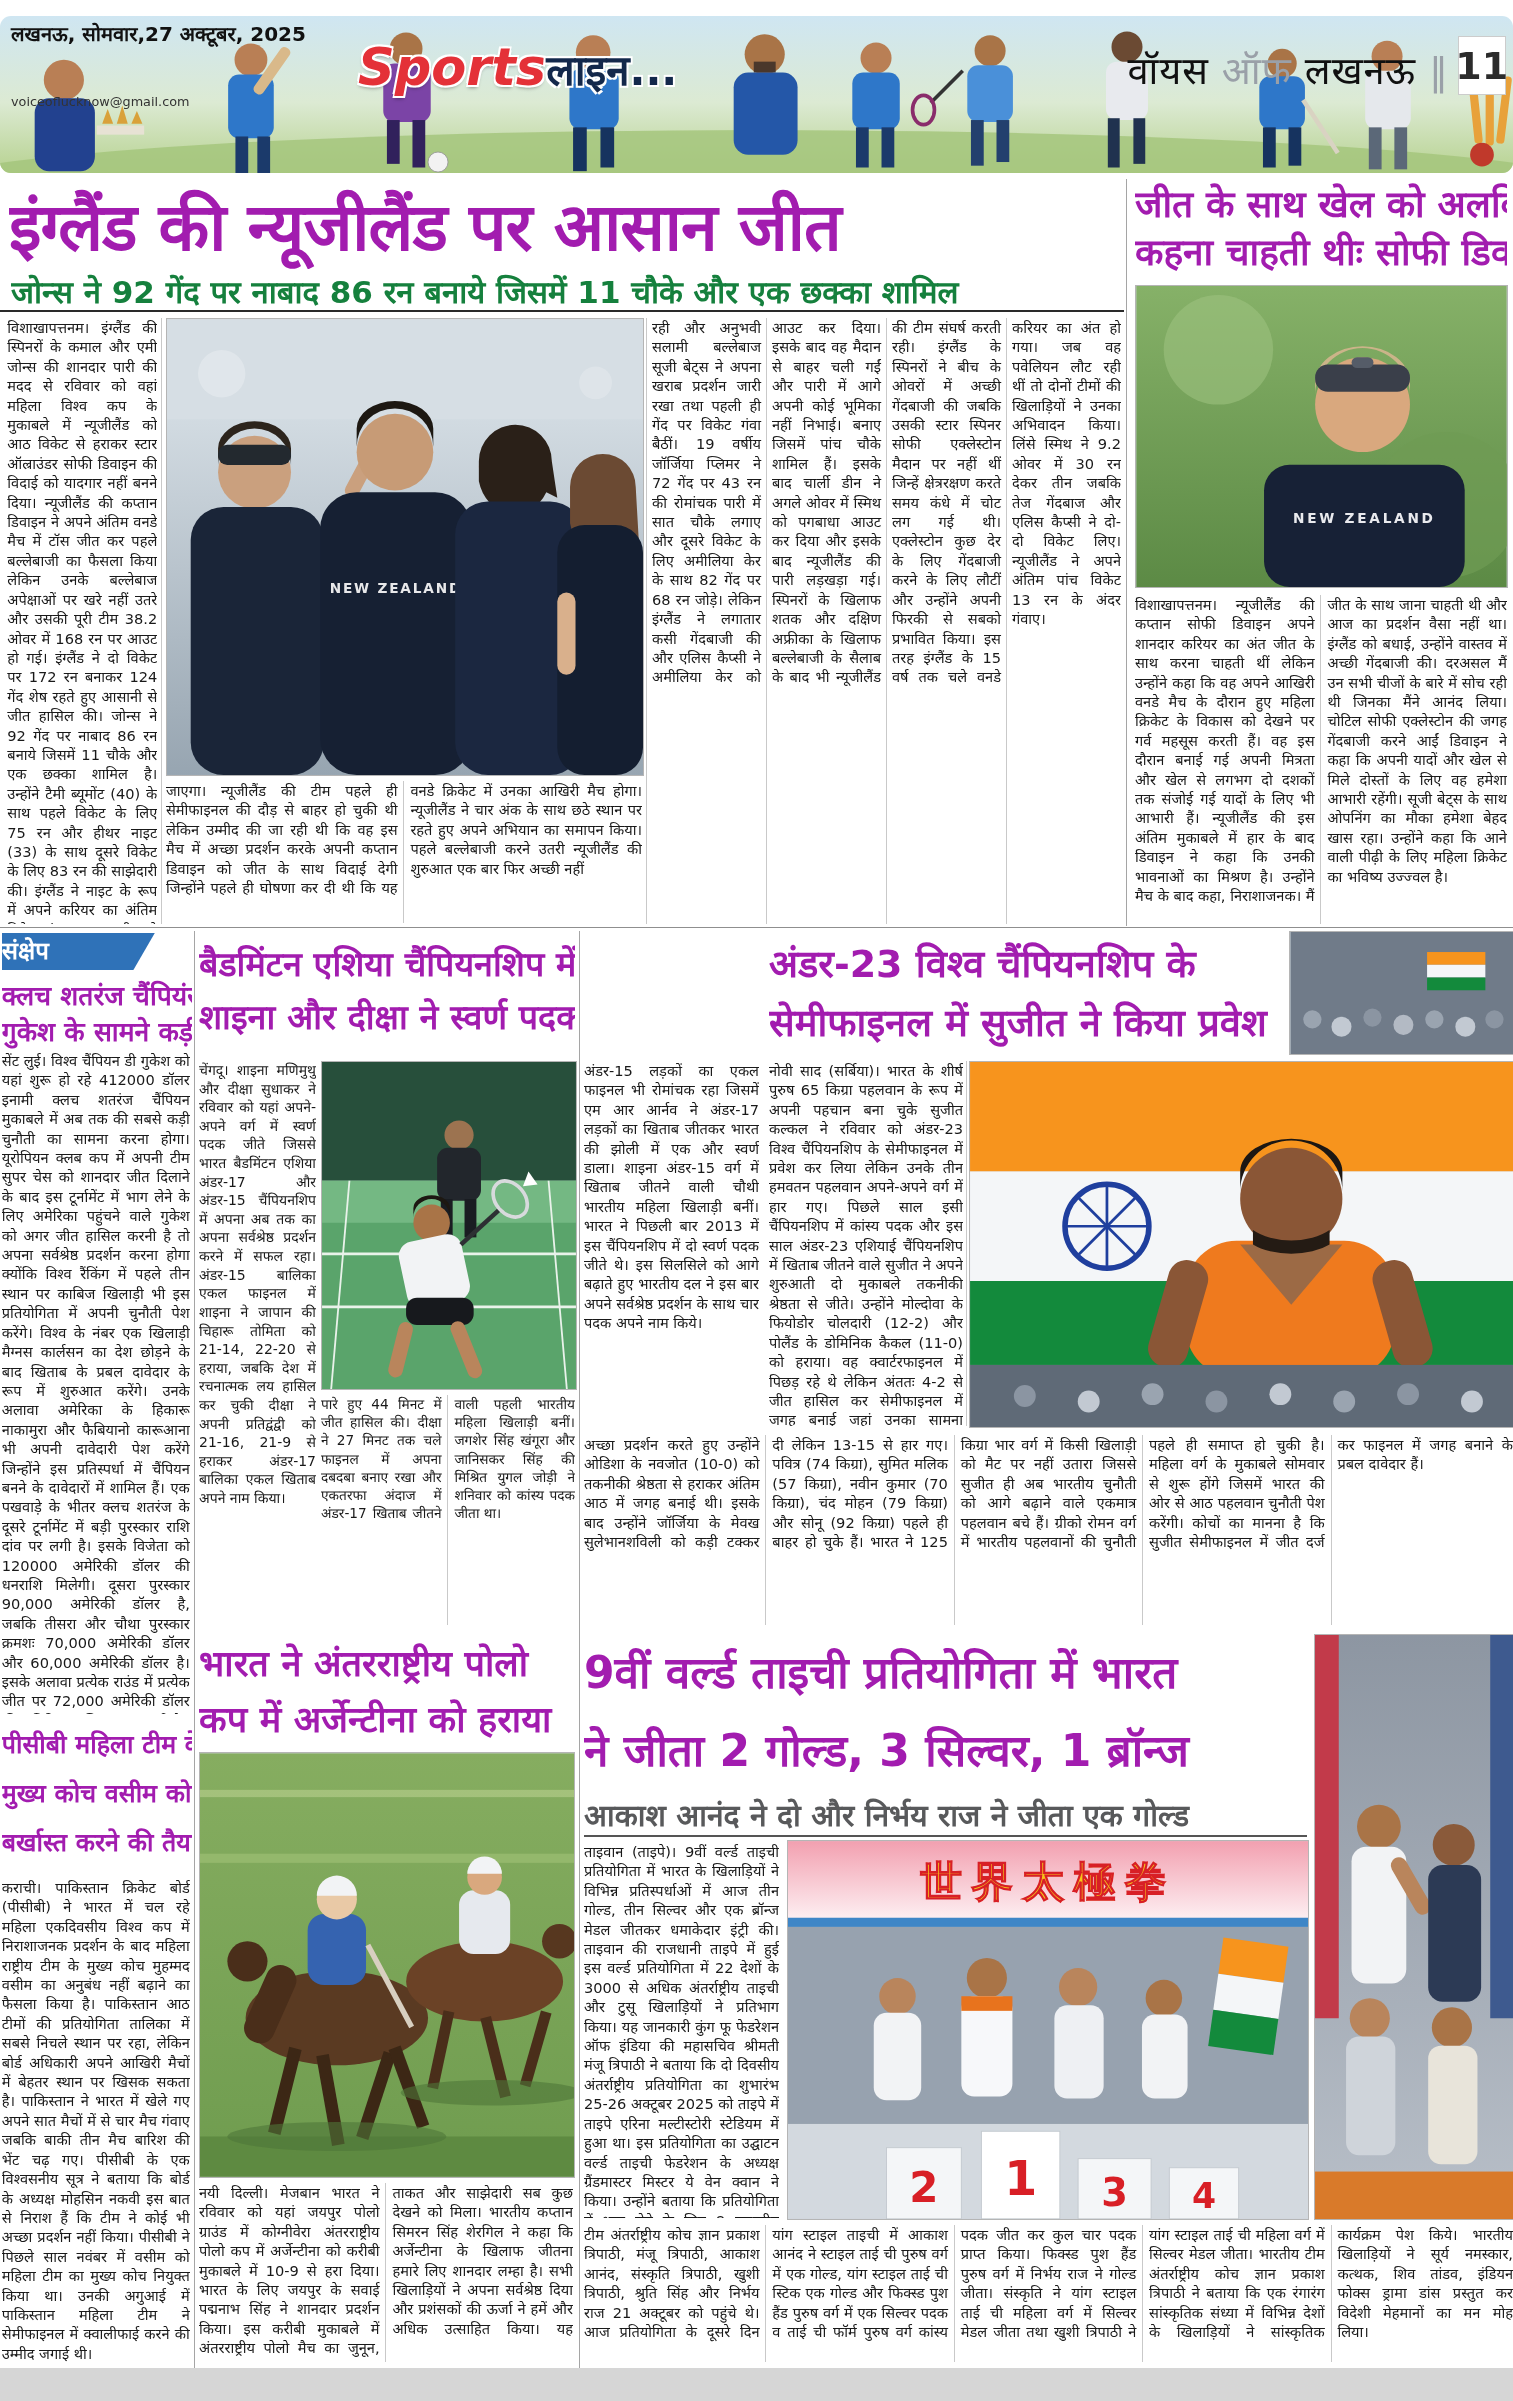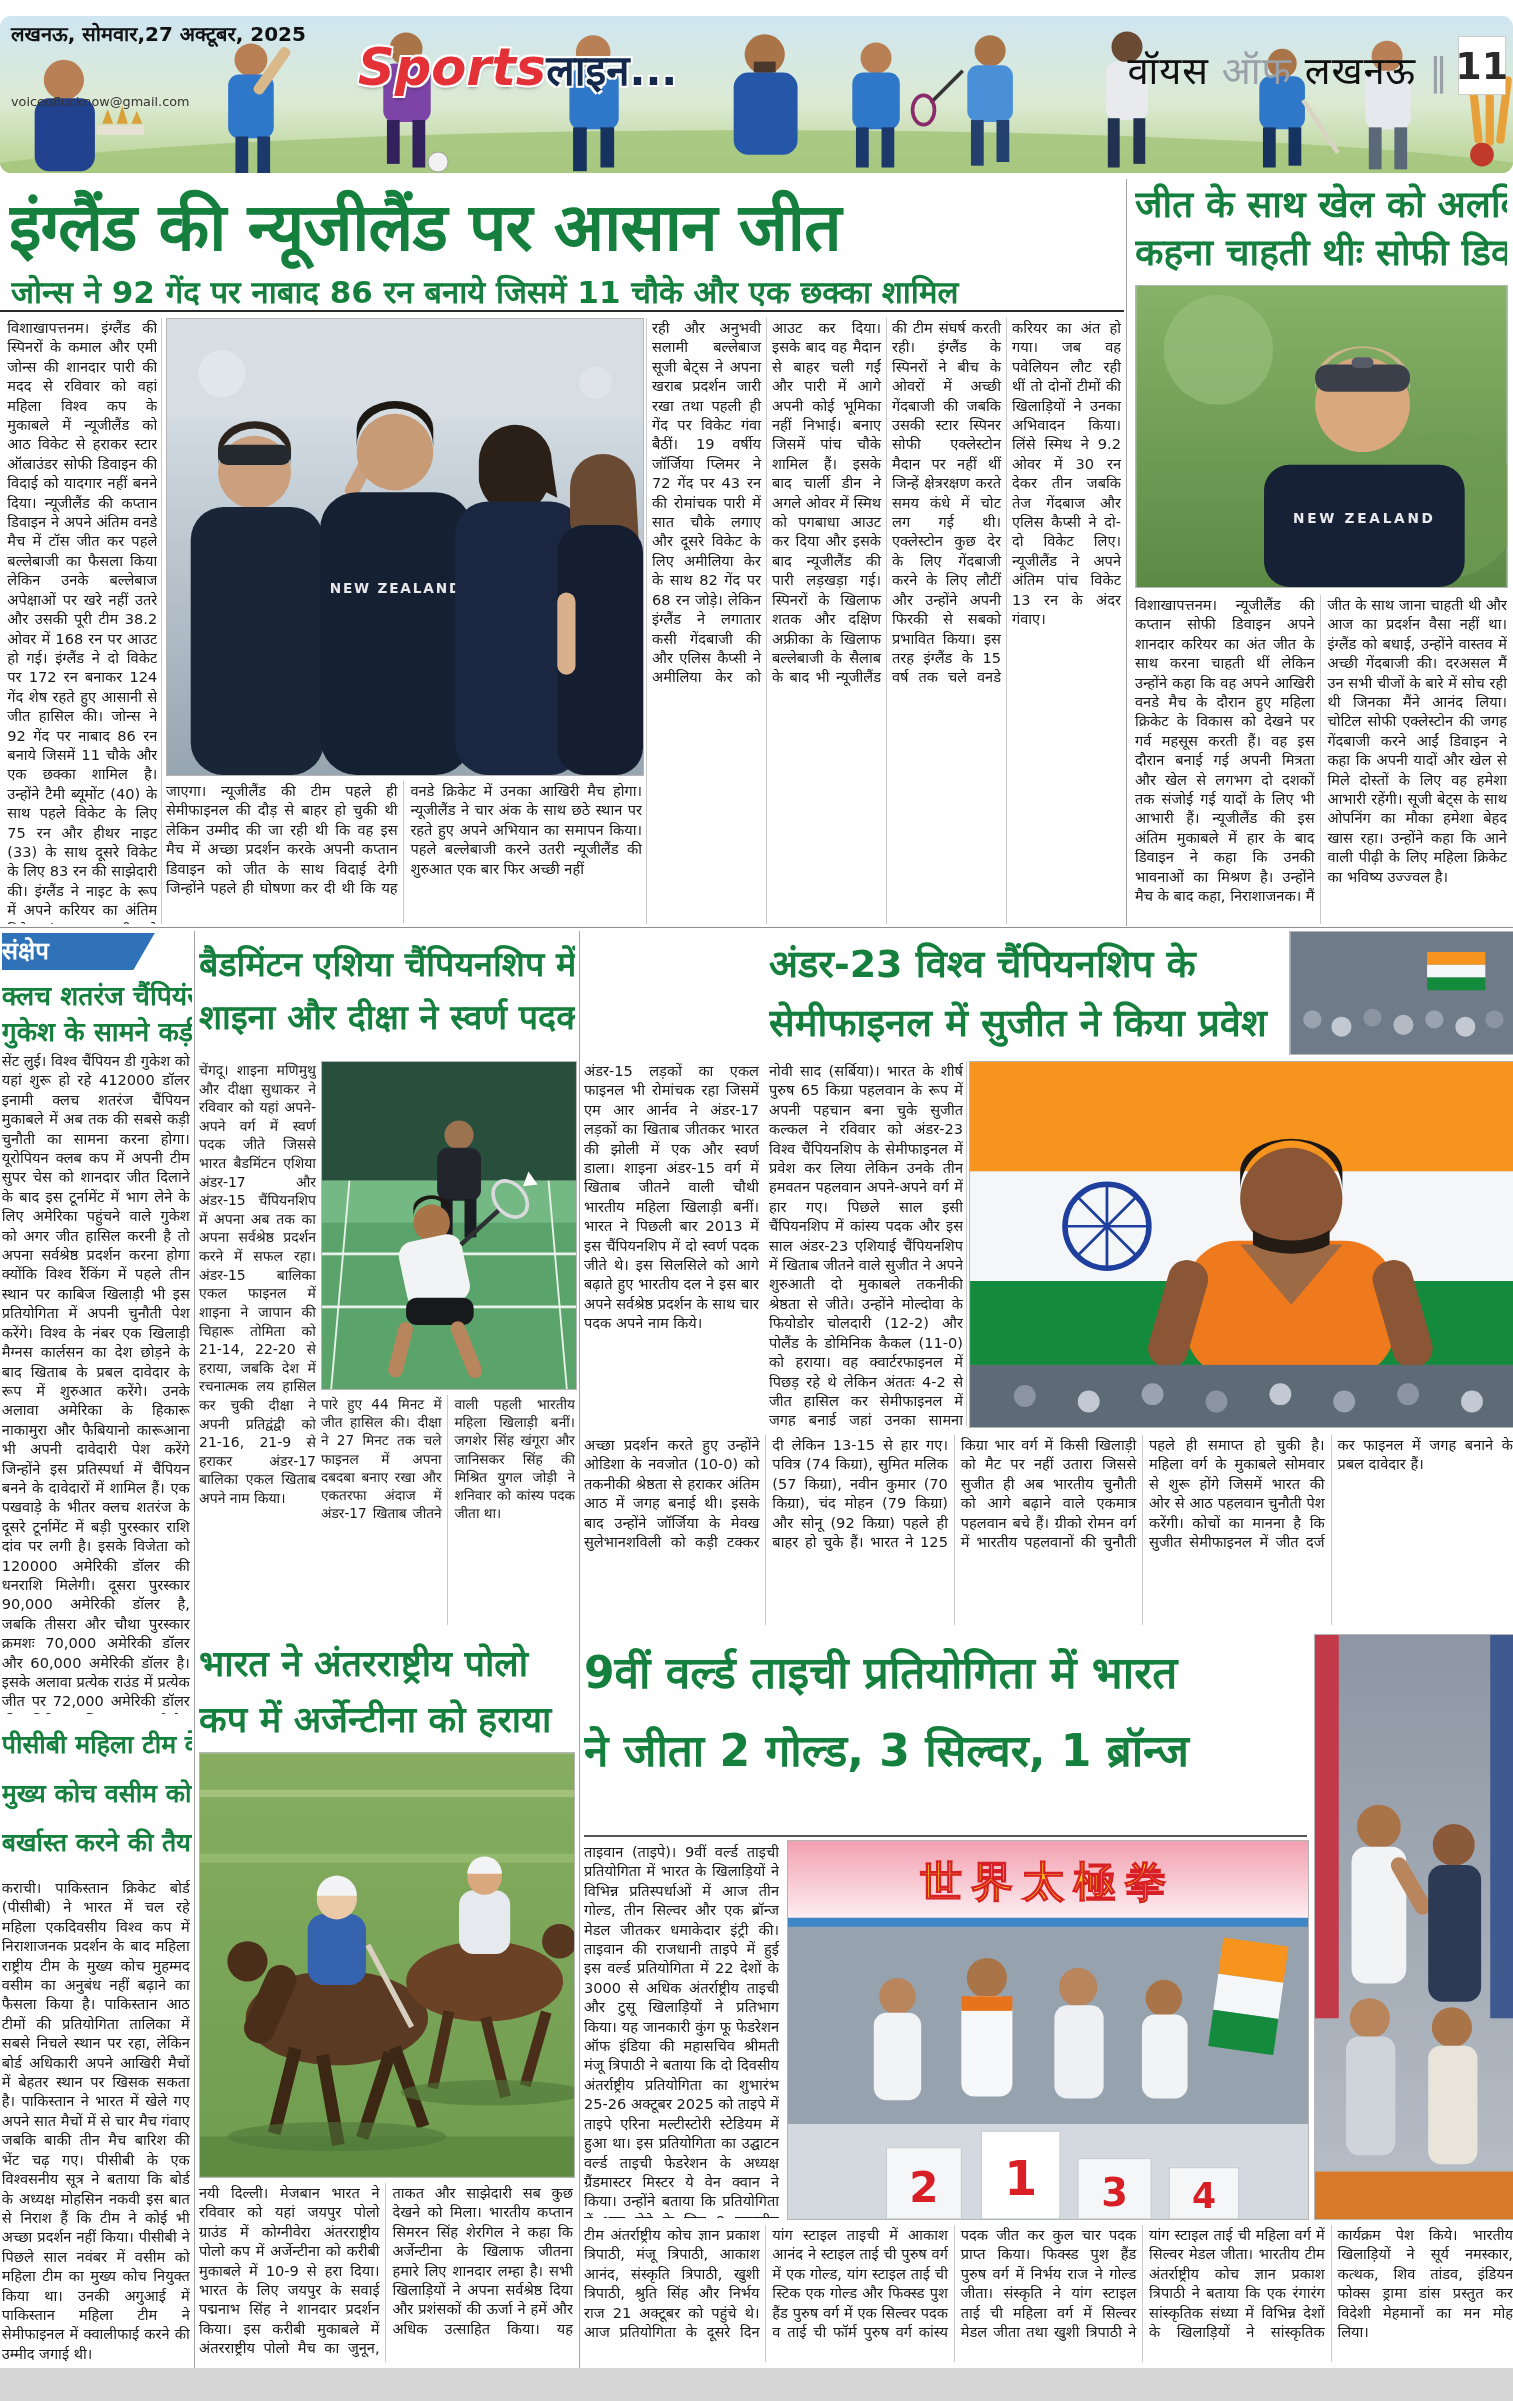--- a/index.html
+++ b/index.html
@@ -3,21 +3,21 @@
 <meta charset="utf-8">
 <style>
   html,body{margin:0;padding:0;background:#e9e9e9;}
   .page{position:relative;width:1513px;height:2401px;background:#ffffff;overflow:hidden;
         font-family:"DejaVu Sans","Liberation Sans",sans-serif;color:#1a1a1a;}
   .abs{position:absolute;}
   .body-txt{font-size:14.6px;line-height:1.33;text-align:justify;color:#191919;overflow:hidden;}
   .cols2{column-count:2;column-gap:12.8px;column-rule:0.9px solid #c9c9c9;}
   .cols4{column-count:4;column-gap:11px;column-rule:0.9px solid #c9c9c9;}
   .cols5{column-count:5;column-gap:12.8px;column-rule:0.9px solid #c9c9c9;}
-  .hl{font-weight:700;color:#15803d;}
+  .hl{font-weight:700;color:#a21caf;}
   .hl-line{white-space:nowrap;overflow:hidden;}
   .photo{position:absolute;overflow:hidden;border:0.9px solid #b5b5b5;background:#cfd6dc;}
   .vrule{position:absolute;width:0.9px;background:#a5a5a5;}
   .hrule{position:absolute;height:0.9px;background:#8f8f8f;}
   .banner{position:absolute;left:0;top:16.4px;width:1513px;height:157px;overflow:hidden;
           background:linear-gradient(180deg,#cfe6f2 0%,#dcead3 55%,#b7d290 100%);border-radius:11px;}
   .dateline{font-size:20px;font-weight:700;color:#111;}
   .email{font-size:12.8px;color:#333;margin-top:43px;}
   .masthead{font-size:38px;font-weight:400;color:#101010;letter-spacing:0.9px;}
   .masthead .silver{color:#9aa0a8;}
@@ -371,20 +371,21 @@
       <ellipse cx="150" cy="420" rx="120" ry="16" fill="#4f7639" opacity="0.6"></ellipse>
       <ellipse cx="320" cy="372" rx="100" ry="14" fill="#4f7639" opacity="0.6"></ellipse>
     </svg>
   </div>
   <div class="abs body-txt cols2" style="left:199px;top:2183px;width:374px;height:179px;">नयी दिल्ली। मेजबान भारत ने रविवार को यहां जयपुर पोलो ग्राउंड में कोग्नीवेरा अंतरराष्ट्रीय पोलो कप में अर्जेन्टीना को करीबी मुकाबले में 10-9 से हरा दिया। भारत के लिए जयपुर के सवाई पद्मनाभ सिंह ने शानदार प्रदर्शन किया। इस करीबी मुकाबले में अंतरराष्ट्रीय पोलो मैच का जुनून, ताकत और साझेदारी सब कुछ देखने को मिला। भारतीय कप्तान सिमरन सिंह शेरगिल ने कहा कि अर्जेन्टीना के खिलाफ जीतना हमारे लिए शानदार लम्हा है। सभी खिलाड़ियों ने अपना सर्वश्रेष्ठ दिया और प्रशंसकों की ऊर्जा ने हमें और अधिक उत्साहित किया। यह भारतीय पोलो के लिए गौरव का दिन है।</div>
 
   <div class="abs hl" style="left:584px;top:1634px;width:723px;font-size:44px;line-height:1.78;">
     <div class="hl-line">9वीं वर्ल्ड ताइची प्रतियोगिता में भारत</div>
     <div class="hl-line">ने जीता 2 गोल्ड, 3 सिल्वर, 1 ब्रॉन्ज</div>
   </div>
+  <div class="abs hl-line subhead-gray" style="left:584px;top:1794px;width:723px;font-size:30px;">आकाश आनंद ने दो और निर्भय राज ने जीता एक गोल्ड</div>
   <div class="hrule" style="left:584px;top:1835px;width:723px;background:#555;height:1.8px;"></div>
   <div class="abs body-txt" style="left:584px;top:1842px;width:195px;height:376px;">ताइवान (ताइपे)। 9वीं वर्ल्ड ताइची प्रतियोगिता में भारत के खिलाड़ियों ने विभिन्न प्रतिस्पर्धाओं में आज तीन गोल्ड, तीन सिल्वर और एक ब्रॉन्ज मेडल जीतकर धमाकेदार इंट्री की। ताइवान की राजधानी ताइपे में हुई इस वर्ल्ड प्रतियोगिता में 22 देशों के 3000 से अधिक अंतर्राष्ट्रीय ताइची और टुसू खिलाड़ियों ने प्रतिभाग किया। यह जानकारी कुंग फू फेडरेशन ऑफ इंडिया की महासचिव श्रीमती मंजू त्रिपाठी ने बताया कि दो दिवसीय अंतर्राष्ट्रीय प्रतियोगिता का शुभारंभ 25-26 अक्टूबर 2025 को ताइपे में ताइपे एरिना मल्टीस्टोरी स्टेडियम में हुआ था। इस प्रतियोगिता का उद्घाटन वर्ल्ड ताइची फेडरेशन के अध्यक्ष ग्रैंडमास्टर मिस्टर ये वेन क्वान ने किया। उन्होंने बताया कि प्रतियोगिता में भाग लेने के लिए 8 सदस्यीय भारतीय</div>
 
   <div class="photo" style="left:787px;top:1840px;width:520px;height:378px;">
     <svg width="520" height="378" viewBox="0 0 570 414">
       <rect width="570" height="414" fill="#c6ced8"></rect>
       <defs>
           <linearGradient id="gBanner" x1="0" y1="0" x2="0" y2="1">
             <stop offset="0" stop-color="#f2a0b0"></stop>
             <stop offset="1" stop-color="#fdeef1"></stop>

